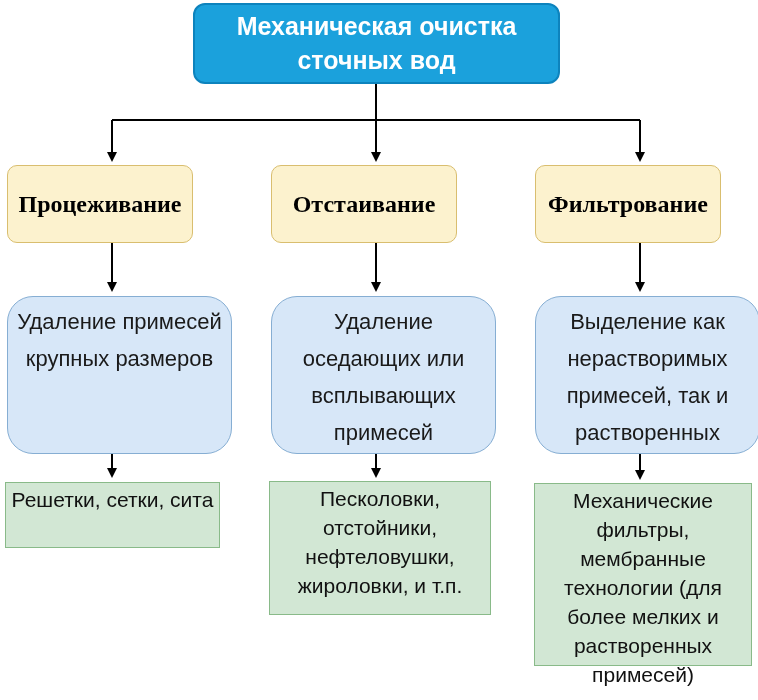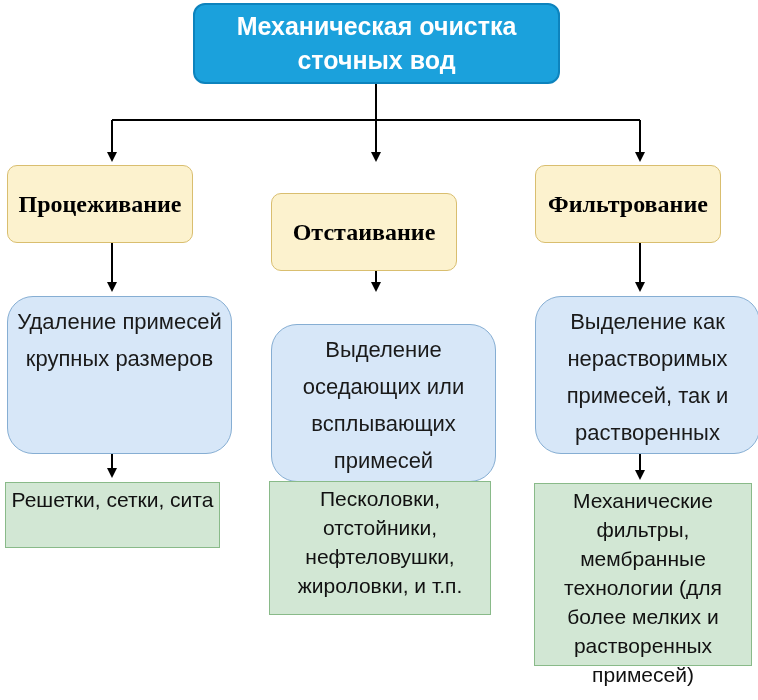--- a/index.html
+++ b/index.html
@@ -39,21 +39,21 @@
     border-radius:26px;color:var(--desc-text);
     font-size:22px;line-height:37px;
     padding:6px 8px 0 8px;
   }
   .ex-box{
     background:var(--ex-fill);border:1.5px solid var(--ex-border);
     color:var(--ex-text);
     font-size:21px;line-height:29px;
     padding:2px 4px 0 4px;
   }
-  .c1{left:7px;}  .c2{left:271px;margin-top:28px;} .c3{left:535px;}
+  .c1{left:7px;}  .c2{left:271px;} .c3{left:535px;}
   .ex1{left:5px;top:482px;width:215px;height:66px;}
   .ex2{left:269px;top:481px;width:222px;height:134px;}
   .ex3{left:534px;top:483px;width:218px;height:183px;}
 </style>
 </head>
 <body>
 
 <div class="canvas">
 
   <svg class="connectors" viewBox="0 0 758 700" xmlns="http://www.w3.org/2000/svg">
@@ -77,20 +77,20 @@
     <path d="M640,454 L640,478" stroke="#000000" stroke-width="2" fill="none" marker-end="url(#arrow)"></path>
   </svg>
 
   <div class="box title-box">Механическая очистка сточных вод</div>
 
   <div class="box stage-box c1">Процеживание</div>
   <div class="box stage-box c2">Отстаивание</div>
   <div class="box stage-box c3">Фильтрование</div>
 
   <div class="box desc-box c1">Удаление примесей крупных размеров</div>
-  <div class="box desc-box c2">Выделение оседающих или всплывающих примесей</div>
+  <div class="box desc-box c2">Удаление оседающих или всплывающих примесей</div>
   <div class="box desc-box c3">Выделение как нерастворимых примесей, так и растворенных</div>
 
   <div class="box ex-box ex1">Решетки, сетки, сита</div>
   <div class="box ex-box ex2">Песколовки, отстойники, нефтеловушки, жироловки, и т.п.</div>
   <div class="box ex-box ex3">Механические фильтры, мембранные технологии (для более мелких и растворенных примесей)</div>
 
 </div>
 
 </body></html>

